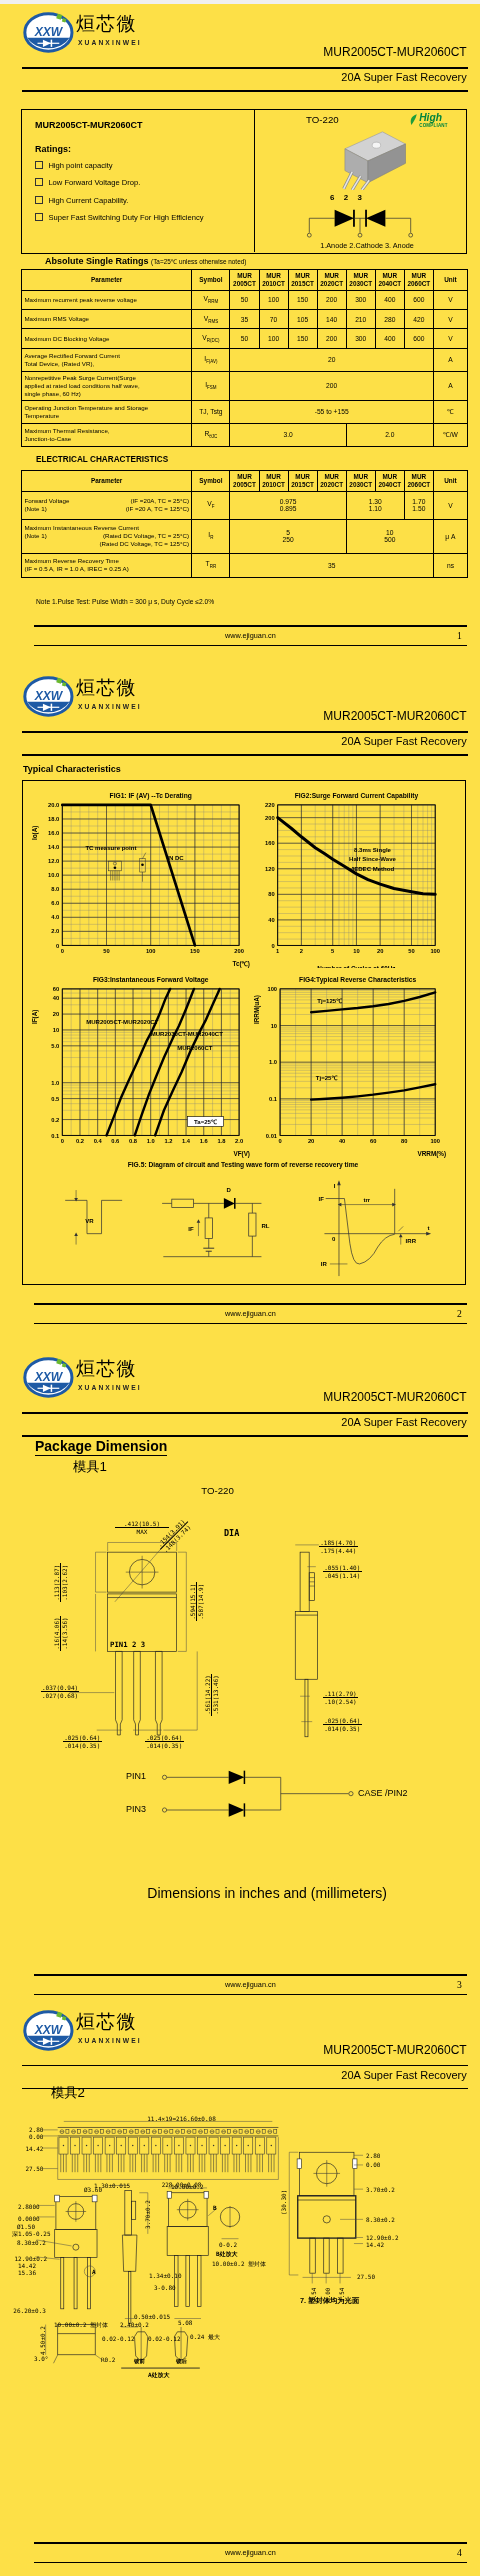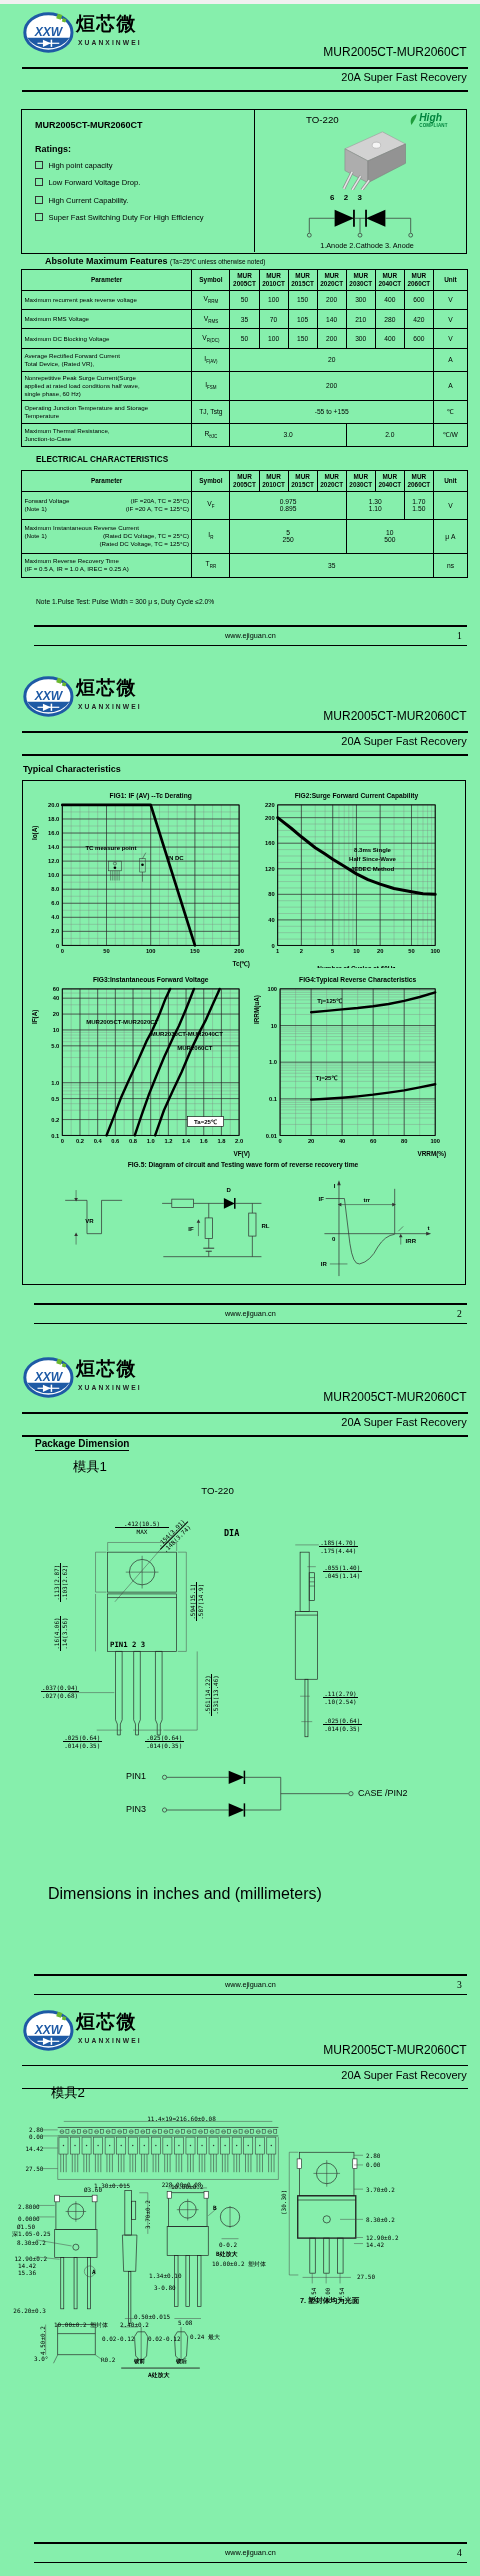--- a/index.html
+++ b/index.html
@@ -1,23 +1,23 @@
 <!DOCTYPE html>
 <html style="font-size:9.7px"><head>
 <meta charset="utf-8">
 <style>
   html,body{margin:0;padding:0;background:#fff;}
-  #sheet{position:relative;width:480px;height:2576px;background:#86efac;overflow:hidden;
+  #sheet{position:relative;width:480px;height:2576px;background:#fde047;overflow:hidden;
          font-family:"Liberation Sans",sans-serif;color:#000;}
   .topstrip{position:absolute;left:0;top:0;width:480px;height:3.6px;background:#f0f0f0;}
   .page{position:absolute;left:0;width:480px;}
   
   .hd{position:absolute;left:0;right:0;height:85px;}
   .hd .logo{position:absolute;left:23px;top:0;}
-  .brand-cn{position:absolute;left:76px;top:0px;font-size:19px;font-weight:700;letter-spacing:1.2px;}
+  .brand-cn{position:absolute;left:76px;top:0px;font-size:19px;font-weight:400;letter-spacing:1.2px;}
   .brand-en{position:absolute;left:78px;top:28px;font-size:6.7px;font-weight:600;letter-spacing:2.1px;color:#222;}
   .xxw{font:italic 700 20px "Liberation Sans",sans-serif;fill:#1e5aa5;text-anchor:middle;}
   .hd-title{position:absolute;right:13.3px;top:34px;font-size:12px;letter-spacing:0px;}
   .hd-rule1{position:absolute;left:22px;right:12px;top:56px;height:1.5px;background:#000;}
   .hd-sub{position:absolute;right:13.3px;top:60px;font-size:11px;}
   .hd-rule2{position:absolute;left:22px;right:12px;top:79px;height:1.5px;background:#000;}
   
   .ft{position:absolute;left:34px;right:13.3px;}
   .ft-line{height:1.5px;background:#000;}
   .ft-row{position:relative;height:18px;}
@@ -60,33 +60,33 @@
   .tick{font:600 9.5px "Liberation Sans",sans-serif;}
   .axl{font:600 10.5px "Liberation Sans",sans-serif;}
   .ann{font:600 10px "Liberation Sans",sans-serif;}
   .gmin{stroke:#808080;stroke-width:.55;}
   .gmaj{stroke:#222;stroke-width:1;}
   .curve{fill:none;stroke:#000;stroke-linejoin:round;stroke-linecap:round;}
   .fig5-title{position:absolute;left:22px;top:510px;width:442px;text-align:center;font-size:6.7px;font-weight:600;}
   .lw{stroke:#333;stroke-width:1.2;fill:none;}
   .lwt{stroke:#333;stroke-width:.9;fill:none;}
   
-  .sec-title{position:absolute;left:35px;top:100px;font-size:10px;font-weight:700;border-bottom:1.2px solid #000;padding-bottom:0.6px;}
+  .sec-title{position:absolute;left:35px;top:100px;font-size:14px;font-weight:700;border-bottom:1.2px solid #000;padding-bottom:0.6px;}
   .mold{position:absolute;left:73px;top:120px;font-size:13.3px;}
   .pkg-center{position:absolute;left:48px;top:147px;width:339px;text-align:center;font-size:9.7px;}
   .p3wrap{position:absolute;left:36px;top:173px;width:412px;height:345px;}
   .dim2{position:absolute;font:6px "DejaVu Sans Mono",monospace;text-align:center;line-height:1.2;white-space:nowrap;}
   .dim2 .t{display:block;border-bottom:0.6px solid #000;padding:0 1.2px;}
   .dim2 .b{display:block;padding:0 1.2px;}
   .dim1{position:absolute;font:6px "DejaVu Sans Mono",monospace;white-space:nowrap;}
   .rot{transform:rotate(-90deg);transform-origin:left top;}
   .rot45{transform:rotate(-45deg);transform-origin:left top;}
   .big{font-size:8.5px;font-weight:600;padding-left:40px;}
   .schem-lab{position:absolute;font-size:9px;}
-  .dims-note{position:absolute;left:48px;top:547px;width:339px;text-align:left;font-size:16px;}
+  .dims-note{position:absolute;left:48px;top:547px;width:339px;text-align:right;font-size:14px;}
   .p4note{position:absolute;left:300px;top:292px;font-size:7.3px;font-weight:700;}
   .outline{stroke:#222;stroke-width:1.1;fill:none;}
   .outline2{stroke:#222;stroke-width:2.2;fill:none;}
   .dimln{stroke:#444;stroke-width:.8;fill:none;}
 </style>
 </head>
 <body>
 
 <div id="sheet">
 <div class="topstrip"></div>
@@ -158,21 +158,21 @@
     <line x1="12" y1="22" x2="12" y2="46" class="lw" stroke-width="1.6"></line>
     <line x1="96" y1="22" x2="96" y2="46" class="lw" stroke-width="1.6"></line>
     <line x1="180" y1="22" x2="180" y2="46" class="lw" stroke-width="1.6"></line>
     <circle cx="12" cy="50" r="3.2" class="lw"></circle>
     <circle cx="96" cy="50" r="3.2" class="lw"></circle>
     <circle cx="180" cy="50" r="3.2" class="lw"></circle>
   </svg>
   <div class="pin-cap">1.Anode   2.Cathode   3. Anode</div>
 
   <div class="abs-title">
-    <span>Absolute Maximum Features</span>
+    <span>Absolute Single Ratings</span>
     <span class="abs-cond">(Ta=25℃ unless otherwise noted)</span>
   </div>
   <table class="tbl" id="abs-table">
         <colgroup>
           <col style="width: 170px;">
           <col style="width: 38px;">
           <col style="width: 29px;">
           <col style="width: 29px;">
           <col style="width: 29px;">
           <col style="width: 29px;">

